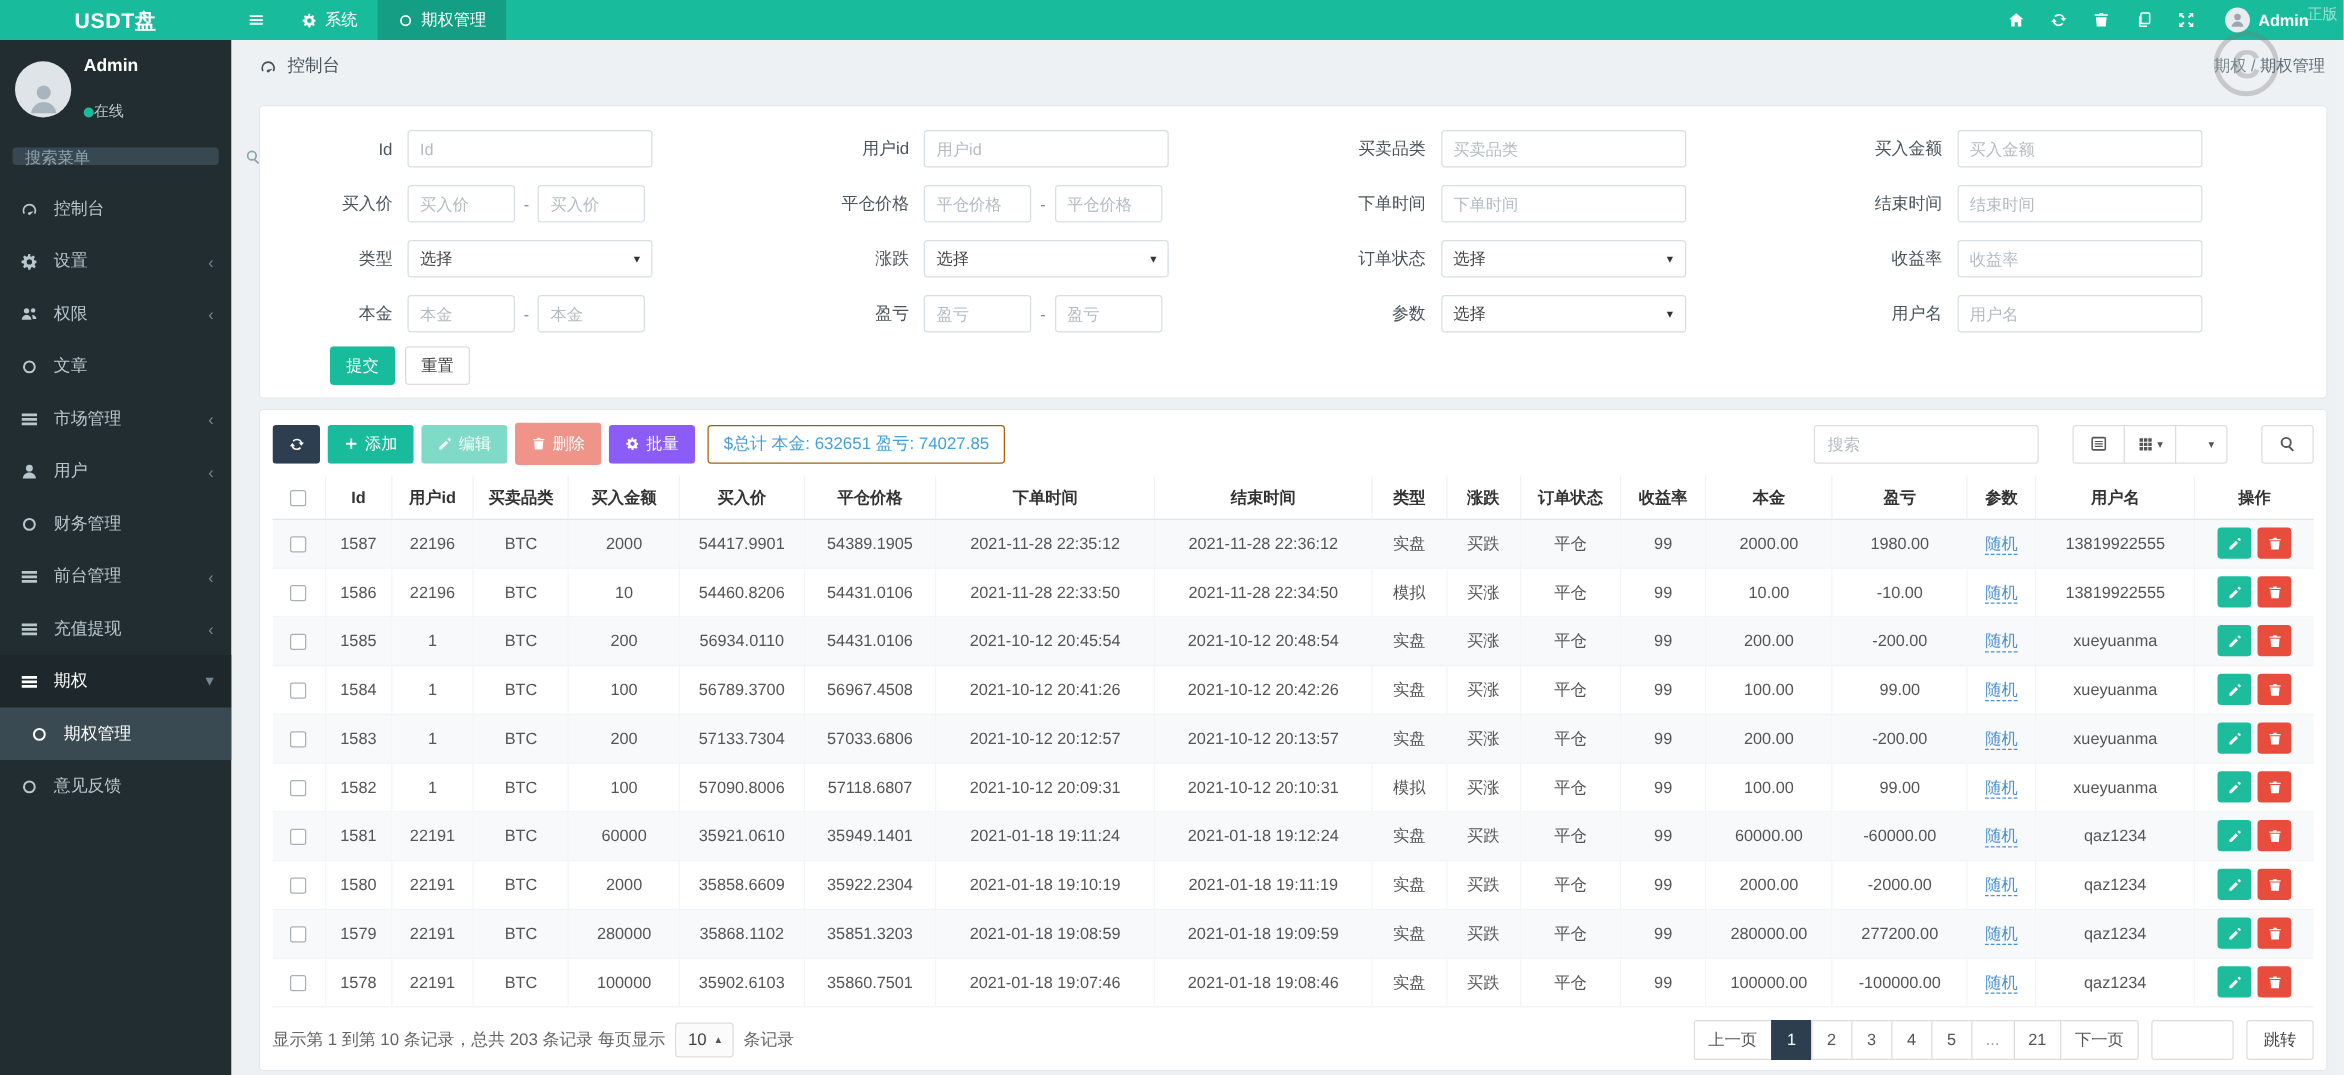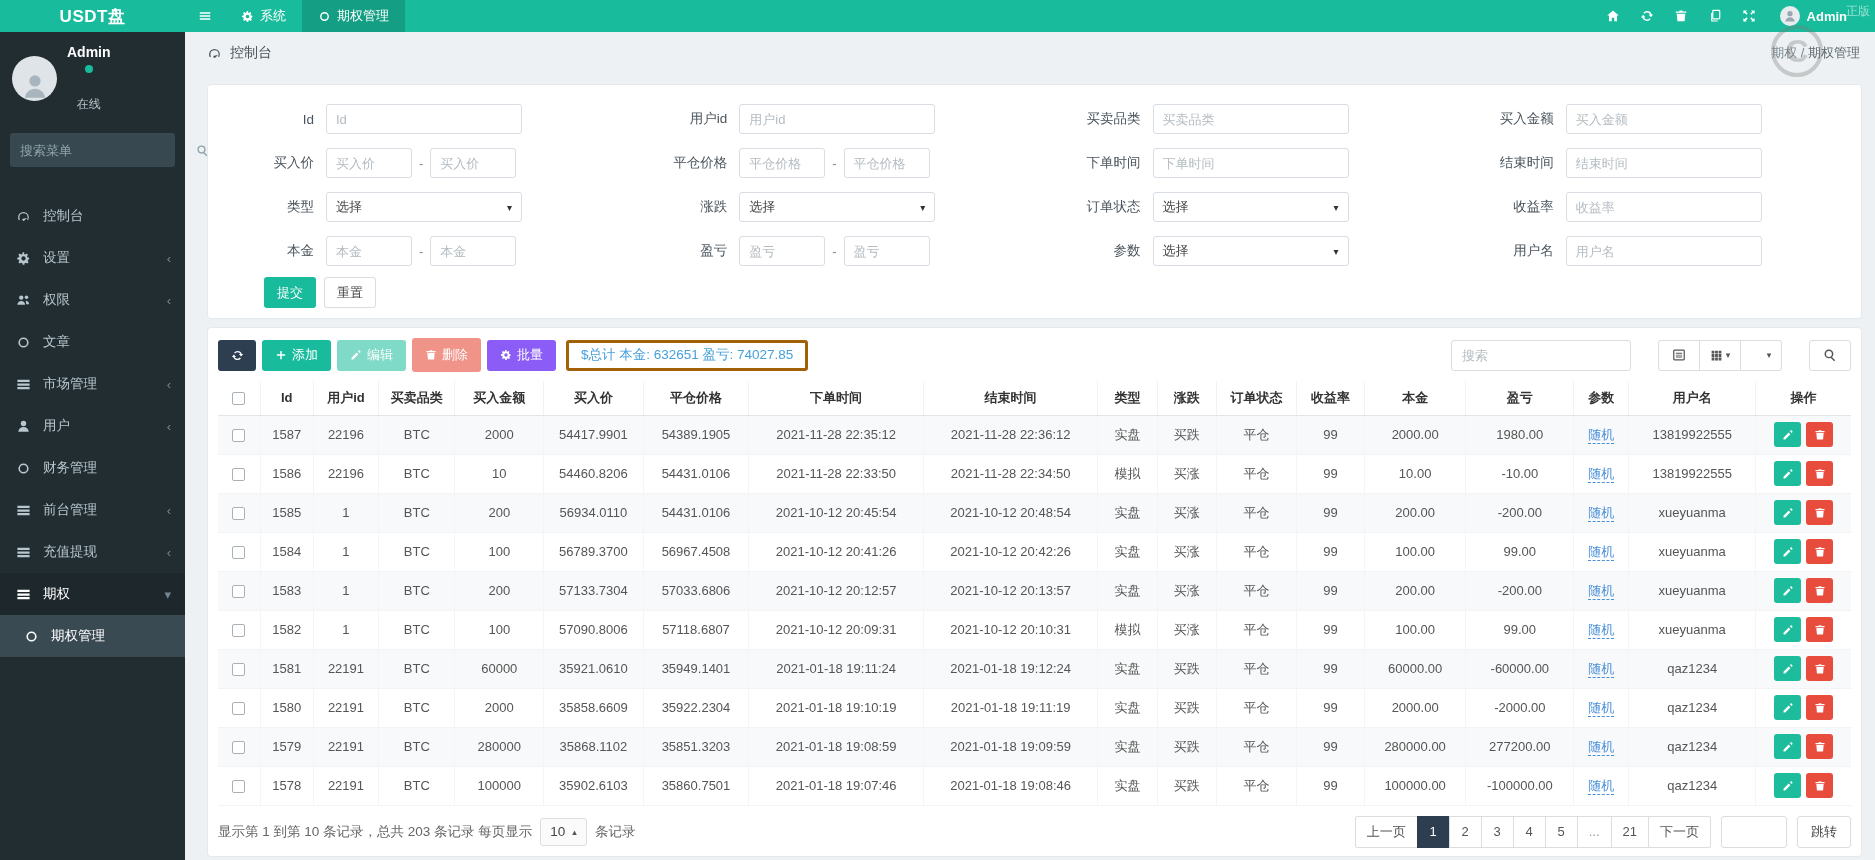--- a/index.html
+++ b/index.html
@@ -27,23 +27,23 @@
   .watermark-c { position:absolute; top:25px; right:52px; width:52px; height:52px; border:4px solid #777;
     border-radius:50%; color:#777; font-size:32px; font-weight:bold; display:flex; align-items:center;
     justify-content:center; opacity:.33; z-index:60; pointer-events:none; }
 
   
   .sidebar { position:absolute; top:32px; left:0; bottom:0; width:185px; background:#222D32; z-index:10; }
   .side-user { display:flex; align-items:center; gap:10px; padding:12px 12px 14px; }
   .side-avatar { width:45px; height:45px; border-radius:50%; background:#DFE4E8; color:#A9B5BE;
     display:flex; align-items:flex-end; justify-content:center; overflow:hidden; }
   .side-name { color:#fff; font-size:14px; font-weight:bold; }
-  .side-status { margin-top:5px; color:#B8C7CE; font-size:12px; display:flex; align-items:center; gap:23px;flex-direction:column; }
+  .side-status { margin-top:21px; color:#B8C7CE; font-size:12px; display:flex; align-items:center; gap:0; }
   .dot { width:8px; height:8px; border-radius:50%; background:#18BC9C; display:inline-block; }
-  .side-search { margin:6px 10px 28px; height:34px; background:#374850; border-radius:3px;
+  .side-search { margin:6px 10px 14px; height:14px; background:#374850; border-radius:3px;
     display:flex; align-items:center; padding:0 10px; color:#90A4AE; }
   .side-search input { flex:1; background:transparent; border:none; outline:none; color:#C9D4DA; font-size:13px; }
   .side-search input::placeholder { color:#8FA3AD; }
   .menu { margin-top:4px; }
   .menu-item { height:42px; display:flex; align-items:center; padding:0 14px; gap:11px;
     color:#B8C7CE; cursor:pointer; font-size:13.5px; }
   .menu-item .mi-icon { width:18px; display:flex; justify-content:center; }
   .menu-item .chev { margin-left:auto; color:#748791; font-size:13px; }
   .menu-item.parent-open { background:#1E282C; color:#fff; }
   .menu-item.submenu { padding-left:22px; }
@@ -80,21 +80,21 @@
 
   
   .table-card { margin-top:8px; padding:10px 10px 8px; }
   .toolbar { display:flex; align-items:center; gap:6px; }
   .btn-refresh { width:38px; background:#2C3E50; color:#fff; }
   .btn-add { padding:0 12px; background:#18BC9C; color:#fff; }
   .btn-edit { padding:0 12px; background:#18BC9C; color:#fff; opacity:.55; }
   .btn-del { padding:16px 12px; background:#E74C3C; color:#fff; opacity:.6; }
   .btn-batch { padding:0 12px; background:#8b5cf6; color:#fff; }
   .summary-box { margin-left:4px; height:31px; display:flex; align-items:center; padding:0 12px;
-    border:3px solid #a16207; border-radius:3px; color:#46A0DC; font-size:13.5px; background:#fff; }
+    border:1px solid #a16207; border-radius:3px; color:#46A0DC; font-size:13.5px; background:#fff; }
   .toolbar-right { margin-left:auto; display:flex; align-items:center;gap:15px; }
   .tb-search { width:180px; height:31px; border:1px solid #DDD; border-radius:3px; padding:0 10px;
     font-size:13px; color:#444; outline:none; }
   .tb-search::placeholder { color:#B4BCC2; }
   .icon-group { display:flex; margin-left:12px; }
   .icon-btn { width:42px; height:31px; background:#fff; border:1px solid #DDD; color:#555;
     display:flex; align-items:center; justify-content:center; gap:3px; cursor:pointer; }
   .icon-group .icon-btn + .icon-btn { margin-left:-1px; }
   .icon-group .icon-btn:first-child { border-radius:3px 0 0 3px; }
   .icon-group .icon-btn:last-child { border-radius:0 3px 3px 0; }
@@ -341,20 +341,28 @@
           <span>期权</span>
           <span class="chev">▾</span>
         </div>
         <div class="menu-item submenu active">
           <span class="mi-icon">
             <svg viewBox="0 0 16 16" width="15" height="15" fill="currentColor">
               <circle cx="8" cy="8" r="4.6" fill="none" stroke="currentColor" stroke-width="1.7"></circle>
             </svg>
           </span>
           <span>期权管理</span>
+        </div>
+        <div class="menu-item">
+          <span class="mi-icon">
+            <svg viewBox="0 0 16 16" width="15" height="15" fill="currentColor">
+              <circle cx="8" cy="8" r="4.6" fill="none" stroke="currentColor" stroke-width="1.7"></circle>
+            </svg>
+          </span>
+          <span>意见反馈</span>
         </div>
       </nav>
   </aside>
 
   <main class="content">
     <div class="page-head">
       <div class="ph-left">
         <span>
             <svg viewBox="0 0 16 16" width="15" height="15" fill="currentColor">
               <path d="M8 3.2A5.8 5.8 0 0 0 2.2 9c0 1.1.3 2.1.85 3l1.2-.75A4.4 4.4 0 0 1 3.6 9a4.4 4.4 0 0 1 8.8 0c0 .8-.2 1.57-.6 2.2l1.2.76A5.8 5.8 0 0 0 8 3.2z"></path>

